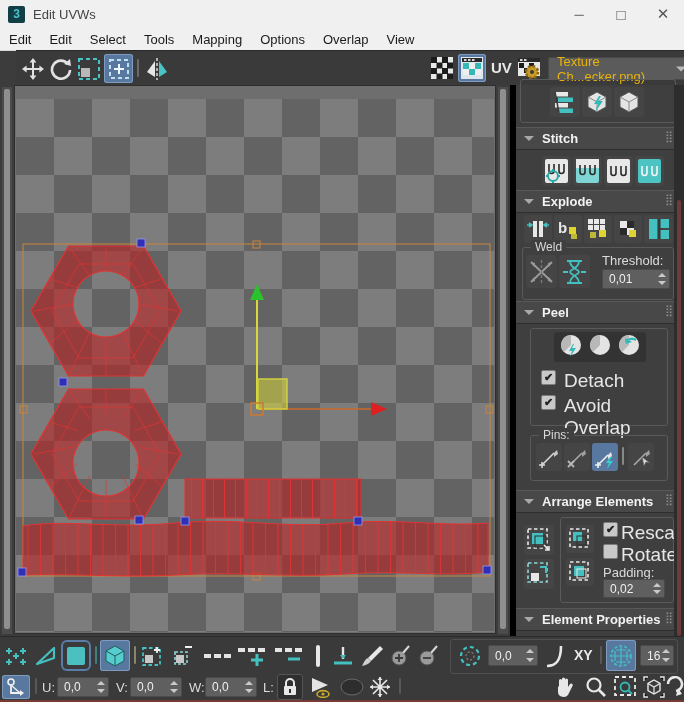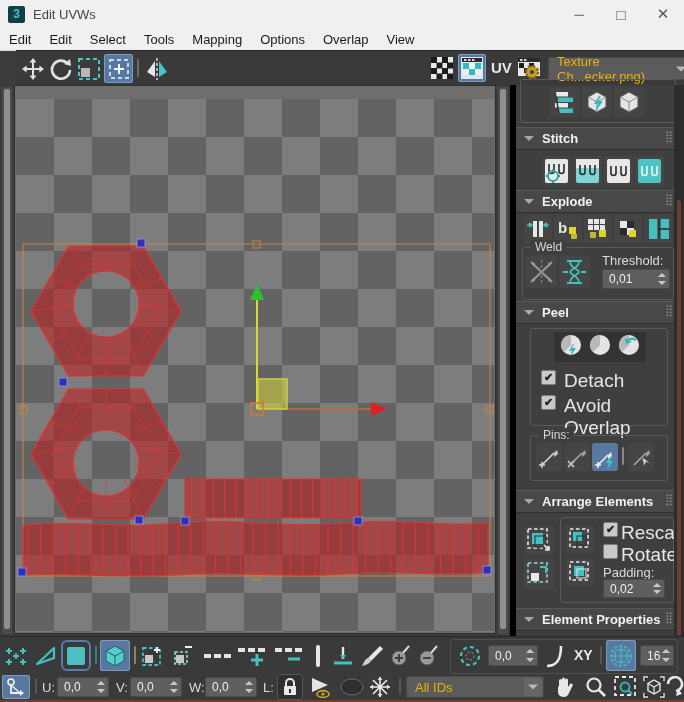--- a/index.html
+++ b/index.html
@@ -738,26 +738,20 @@
     </div>
     <div class="ib" style="left:366px;top:0px;width:28px;height:26px;">
       <svg width="22" height="22" viewBox="0 0 22 22">
           <g stroke="#e8e8e8" stroke-width="1.6">
             <path d="M11 1v20M1 11h20M4 4l14 14M18 4L4 18"></path>
             <path d="M11 1l-2.5 3h5zM11 21l-2.5-3h5zM1 11l3-2.5v5zM21 11l-3-2.5v5z" fill="#e8e8e8" stroke="none"></path>
           </g>
         </svg>
     </div>
     <div class="sep" style="left:399px;top:4px;height:16px;"></div>
-    <div class="ddown" style="left:406px;top:2px;width:138px;height:22px;">
-      <span>All IDs</span>
-      <span class="abs" style="right:1px;top:1px;width:18px;height:18px;background:#666;border-radius:2px;">
-          <i class="dar" style="right:4px;"></i>
-        </span>
-    </div>
     <div class="ib" style="left:550px;top:0px;width:28px;height:26px;">
       <svg width="20" height="22" viewBox="0 0 20 22">
           <path d="M5 10V4.5a1.5 1.5 0 0 1 3 0V9V3a1.5 1.5 0 0 1 3 0v6V4a1.5 1.5 0 0 1 3 0v7l2-3a1.6 1.6 0 0 1 2.6 1.8L15 17c-1 2.4-2.6 4-5.4 4C6 21 4 19 4 15.6V12c0-1 .4-2 1-2z" fill="#e8e8e8"></path>
         </svg>
     </div>
     <div class="ib" style="left:582px;top:0px;width:28px;height:26px;">
       <svg width="22" height="22" viewBox="0 0 22 22">
           <circle cx="9" cy="9" r="6.5" fill="none" stroke="#e8e8e8" stroke-width="2.2"></circle>
           <line x1="14" y1="14" x2="20" y2="20" stroke="#e8e8e8" stroke-width="2.6"></line>
         </svg>

